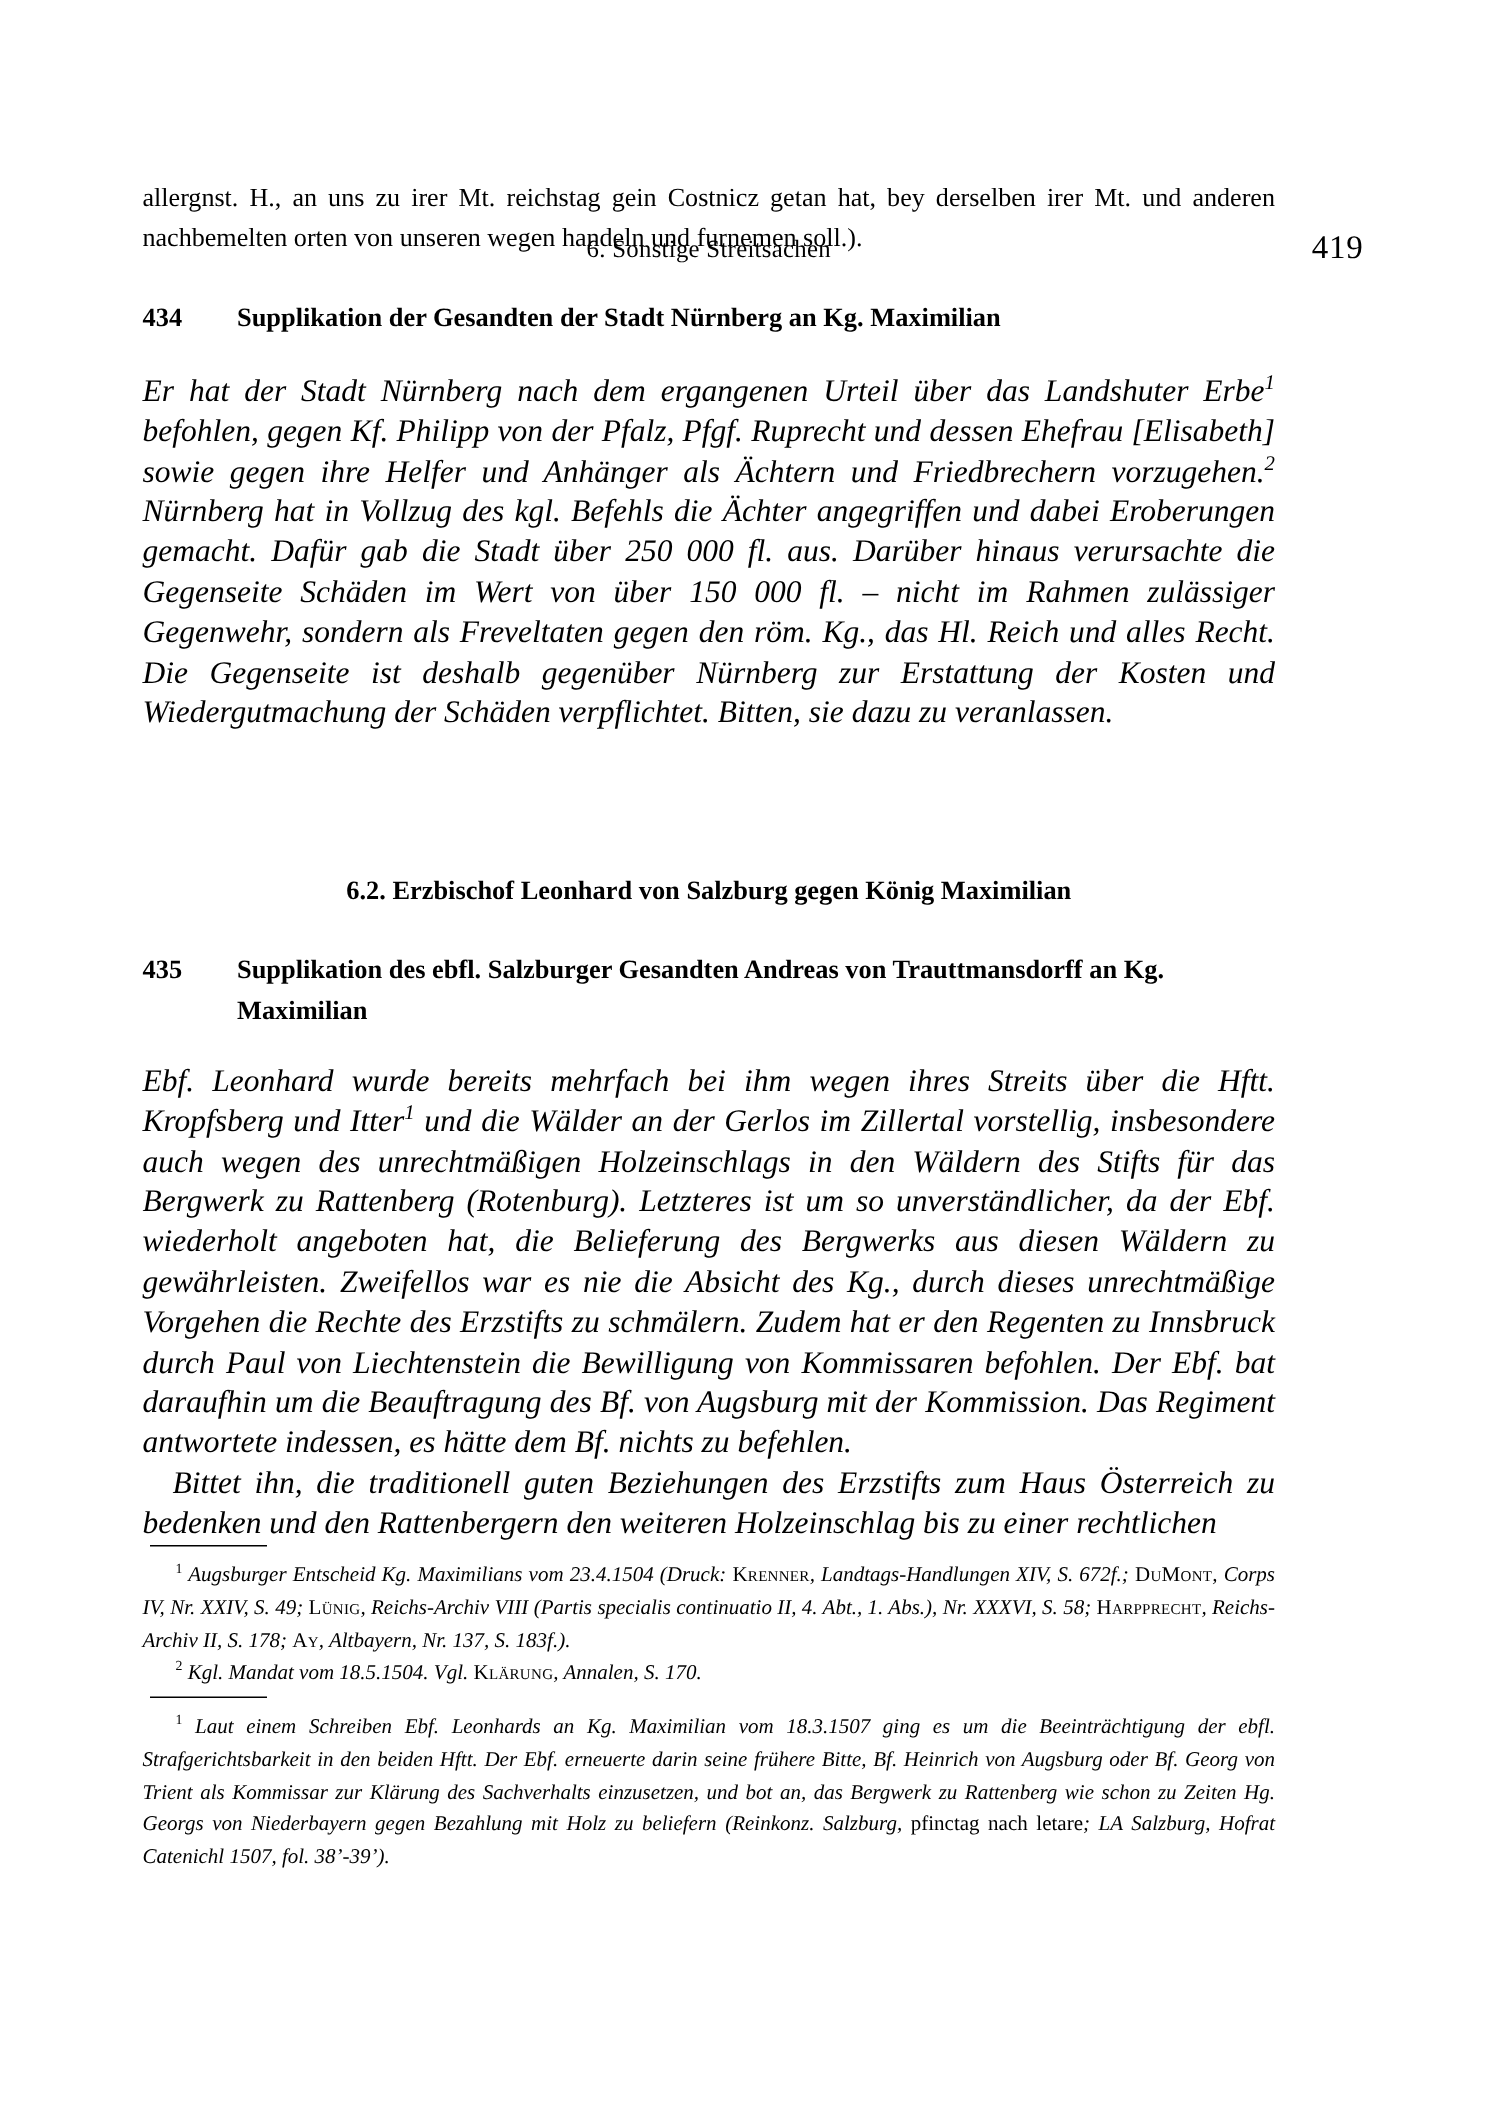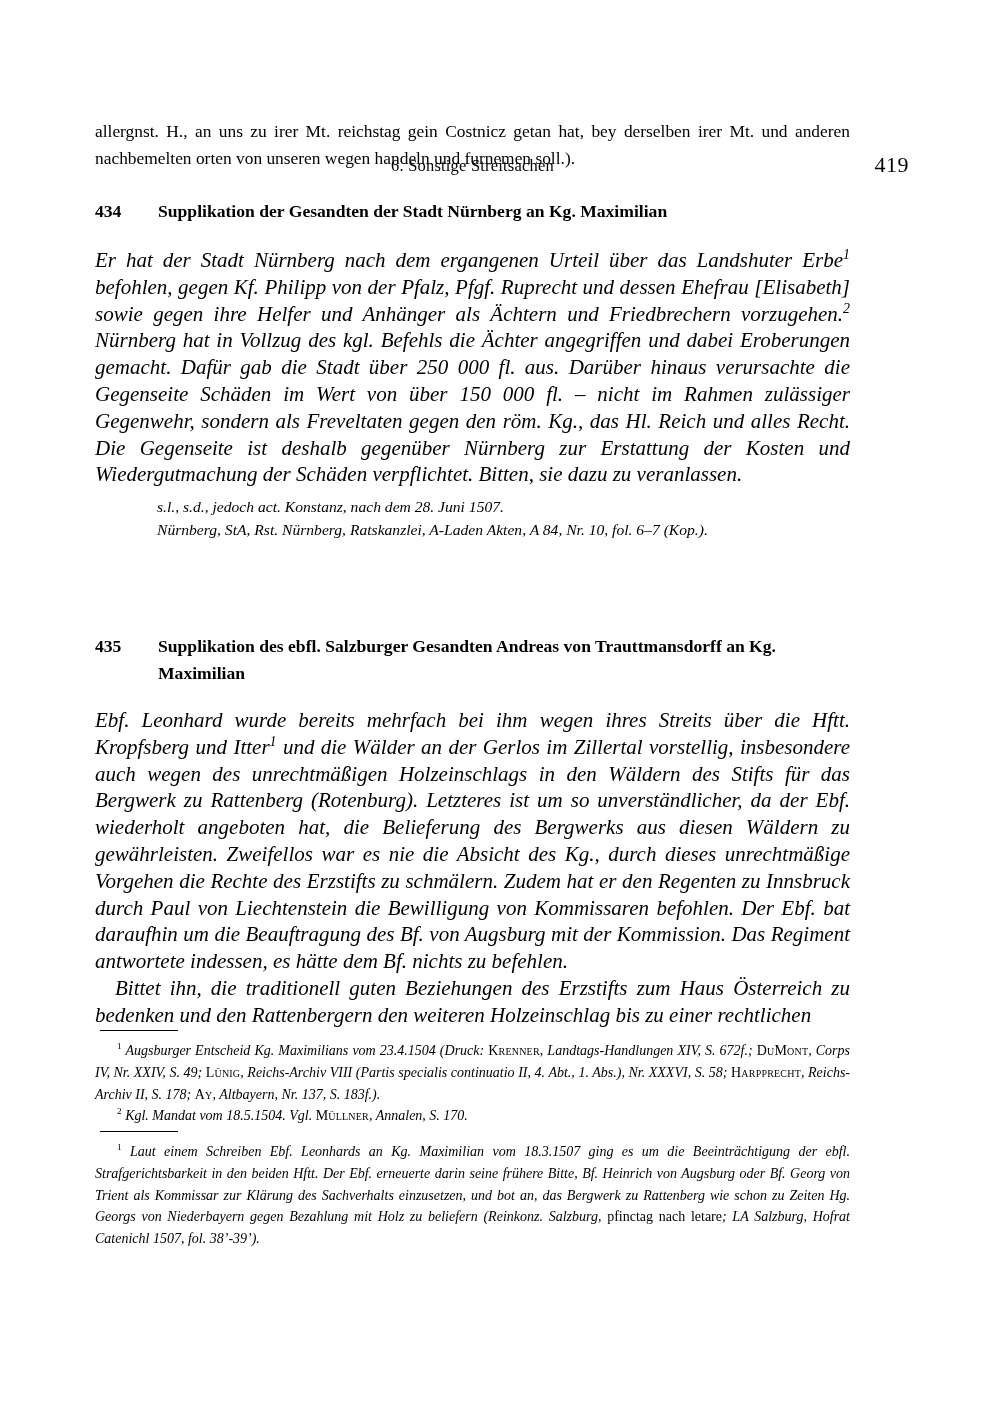--- a/index.html
+++ b/index.html
@@ -180,43 +180,42 @@
     <div class="entry-head">
       <span class="entry-num">434</span>
       <span class="entry-title">Supplikation der Gesandten der Stadt Nürnberg an Kg. Maximilian</span>
     </div>
   </div>
 
   <div class="col" style="top:247px;">
     <p class="regest"><span>Er hat der Stadt Nürnberg nach dem ergangenen Urteil über das Landshuter Erbe</span><sup class="sup">1</sup><span> befohlen, gegen Kf. Philipp von der Pfalz, Pfgf. Ruprecht und dessen Ehefrau [Elisabeth] sowie gegen ihre Helfer und Anhänger als Ächtern und Friedbrechern vorzugehen.</span><sup class="sup">2</sup><span> Nürnberg hat in Vollzug des kgl. Befehls die Ächter angegriffen und dabei Eroberungen gemacht. Dafür gab die Stadt über 250 000 fl. aus. Darüber hinaus verursachte die Gegenseite Schäden im Wert von über 150 000 fl. – nicht im Rahmen zulässiger Gegenwehr, sondern als Freveltaten gegen den röm. Kg., das Hl. Reich und alles Recht. Die Gegenseite ist deshalb gegenüber Nürnberg zur Erstattung der Kosten und Wiedergutmachung der Schäden verpflichtet. Bitten, sie dazu zu veranlassen.</span></p>
   </div>
 
-  <div class="col" style="top:495px;">
-    <p class="source">s.l., s.d., jedoch act. Konstanz, nach dem 28. Juni 1507.</p>
-    <p class="source">Nürnberg, StA, Rst. Nürnberg, Ratskanzlei, A-Laden Akten, A 84, Nr. 10, fol. 6–7 (Kop.).</p>
-  </div>
-
+
+  <div class="col" style="top:580px;">
+    <p class="section-head">6.2. Erzbischof Leonhard von Salzburg gegen König Maximilian</p>
+  </div>
 
   <div class="col" style="top:633px;">
     <div class="entry-head">
       <span class="entry-num">435</span>
       <span class="entry-title">Supplikation des ebfl. Salzburger Gesandten Andreas von Trauttmansdorff an Kg. Maximilian</span>
     </div>
   </div>
 
   <div class="col" style="top:707px;">
     <p class="regest"><span>Ebf. Leonhard wurde bereits mehrfach bei ihm wegen ihres Streits über die Hftt. Kropfsberg und Itter</span><sup class="sup">1</sup><span> und die Wälder an der Gerlos im Zillertal vorstellig, insbesondere auch wegen des unrechtmäßigen Holzeinschlags in den Wäldern des Stifts für das Bergwerk zu Rattenberg (Rotenburg). Letzteres ist um so unverständlicher, da der Ebf. wiederholt angeboten hat, die Belieferung des Bergwerks aus diesen Wäldern zu gewährleisten. Zweifellos war es nie die Absicht des Kg., durch dieses unrechtmäßige Vorgehen die Rechte des Erzstifts zu schmälern. Zudem hat er den Regenten zu Innsbruck durch Paul von Liechtenstein die Bewilligung von Kommissaren befohlen. Der Ebf. bat daraufhin um die Beauftragung des Bf. von Augsburg mit der Kommission. Das Regiment antwortete indessen, es hätte dem Bf. nichts zu befehlen.</span></p>
     <p class="regest"><span class="para-ind"></span><span>Bittet ihn, die traditionell guten Beziehungen des Erzstifts zum Haus Österreich zu bedenken und den Rattenbergern den weiteren Holzeinschlag bis zu einer rechtlichen</span></p>
   </div>
 
   <div class="fn-block" style="top:1030px;">
     <div class="fn-rule"></div>
     <div id="fnblock1">
         <p class="fn"><span class="fn-ind"></span><sup class="sup">1</sup> <span>Augsburger Entscheid Kg. Maximilians vom 23.4.1504 (Druck: </span><span class="sc">Krenner</span><span>, Landtags-Handlungen XIV, S. 672f.; </span><span class="sc">DuMont</span><span>, Corps IV, Nr. XXIV, S. 49; </span><span class="sc">Lünig</span><span>, Reichs-Archiv VIII (Partis specialis continuatio II, 4. Abt., 1. Abs.), Nr. XXXVI, S. 58; </span><span class="sc">Harpprecht</span><span>, Reichs-Archiv II, S. 178; </span><span class="sc">Ay</span><span>, Altbayern, Nr. 137, S. 183f.).</span></p>
-        <p class="fn"><span class="fn-ind"></span><sup class="sup">2</sup> <span>Kgl. Mandat vom 18.5.1504. Vgl. </span><span class="sc">Müllner</span><span>, Annalen, S. 170.</span></p>
+        <p class="fn"><span class="fn-ind"></span><sup class="sup">2</sup> <span>Kgl. Mandat vom 18.5.1504. Vgl. </span><span class="sc">Klärung</span><span>, Annalen, S. 170.</span></p>
       </div>
   </div>
 
   <div class="fn-block" style="top:1131px;">
     <div class="fn-rule"></div>
     <div id="fnblock2">
         <p class="fn"><span class="fn-ind"></span><sup class="sup">1</sup> <span>Laut einem Schreiben Ebf. Leonhards an Kg. Maximilian vom 18.3.1507 ging es um die Beeinträchtigung der ebfl. Strafgerichtsbarkeit in den beiden Hftt. Der Ebf. erneuerte darin seine frühere Bitte, Bf. Heinrich von Augsburg oder Bf. Georg von Trient als Kommissar zur Klärung des Sachverhalts einzusetzen, und bot an, das Bergwerk zu Rattenberg wie schon zu Zeiten Hg. Georgs von Niederbayern gegen Bezahlung mit Holz zu beliefern (Reinkonz. Salzburg, </span><span class="up">pfinctag nach letare</span><span>; LA Salzburg, Hofrat Catenichl 1507, fol. 38’-39’).</span></p>
       </div>
   </div>
 

